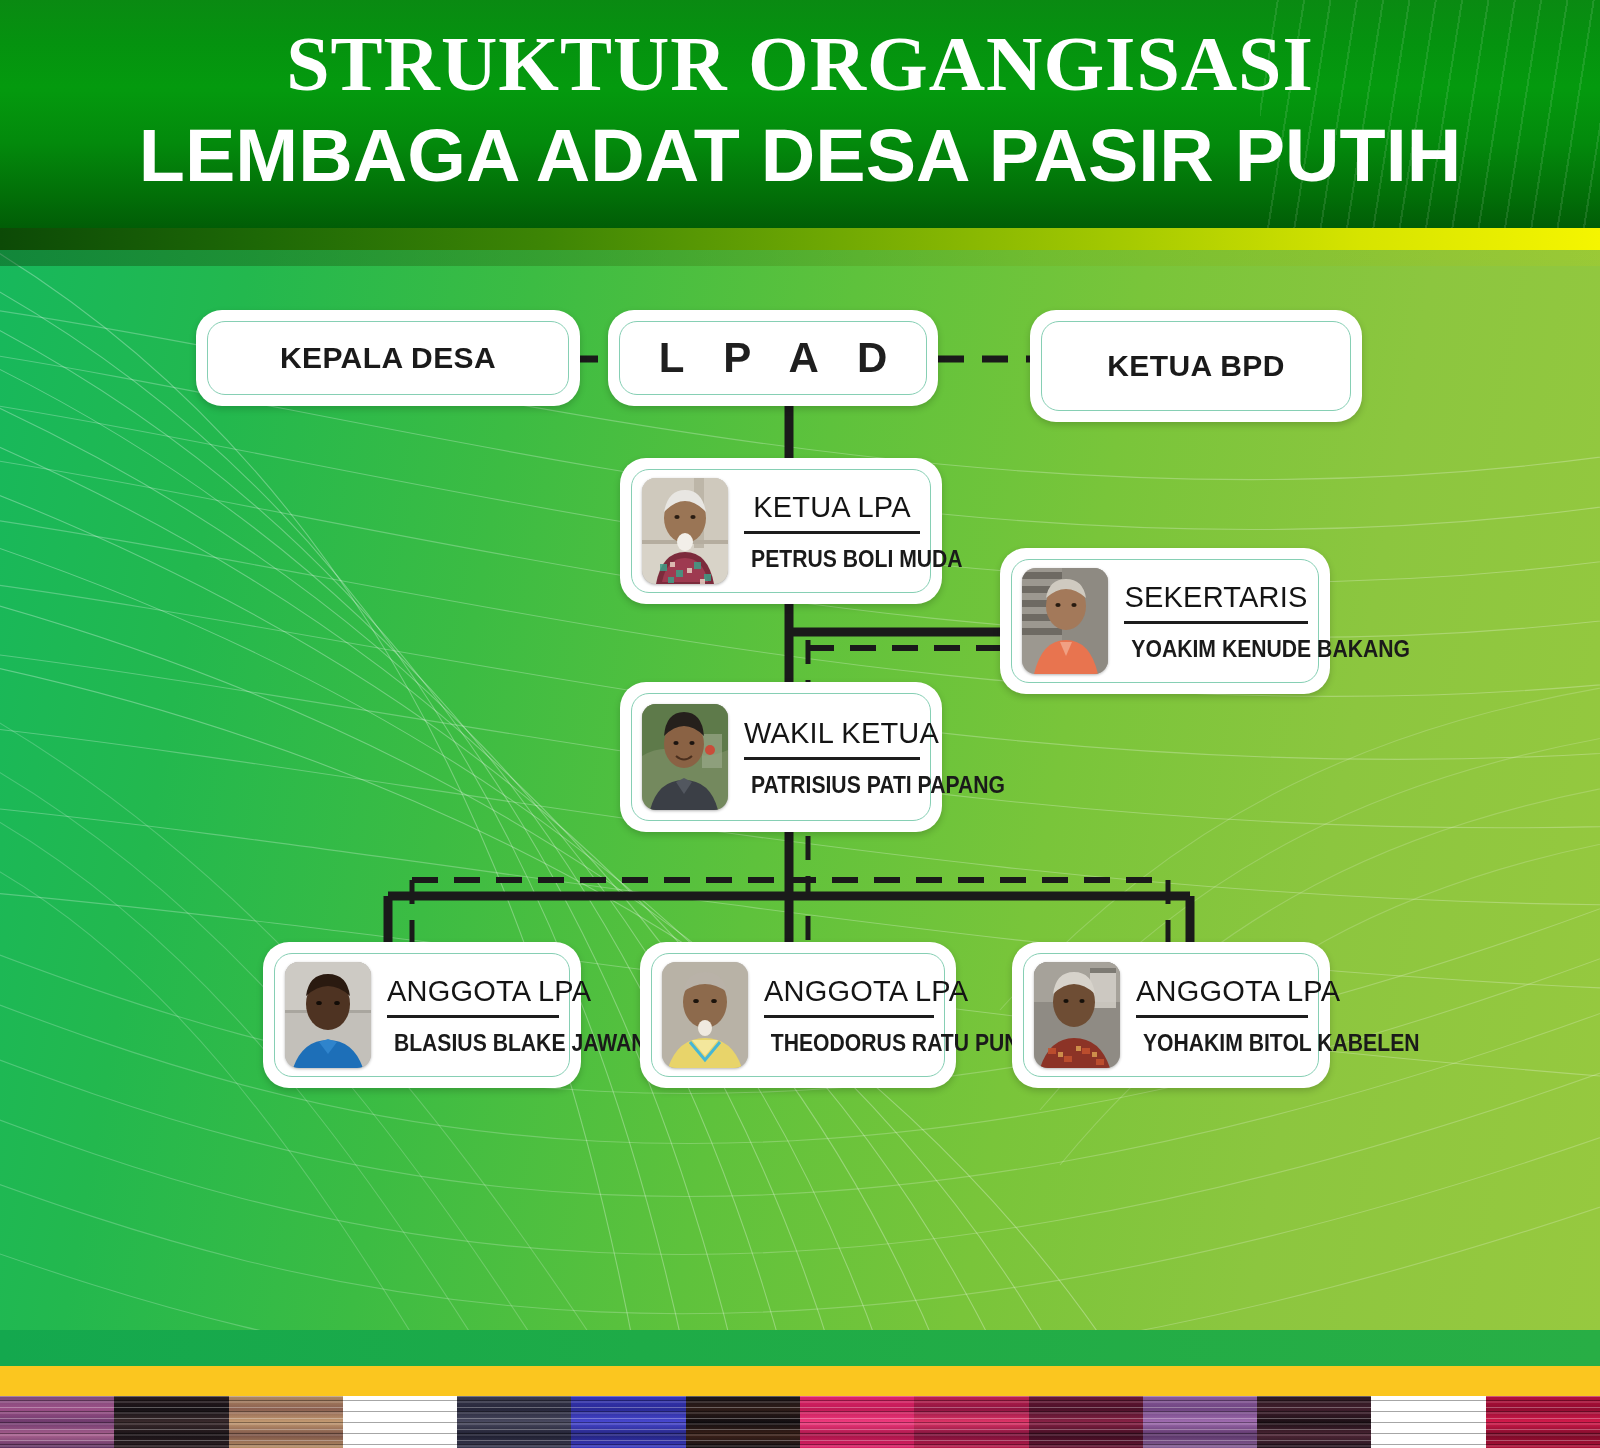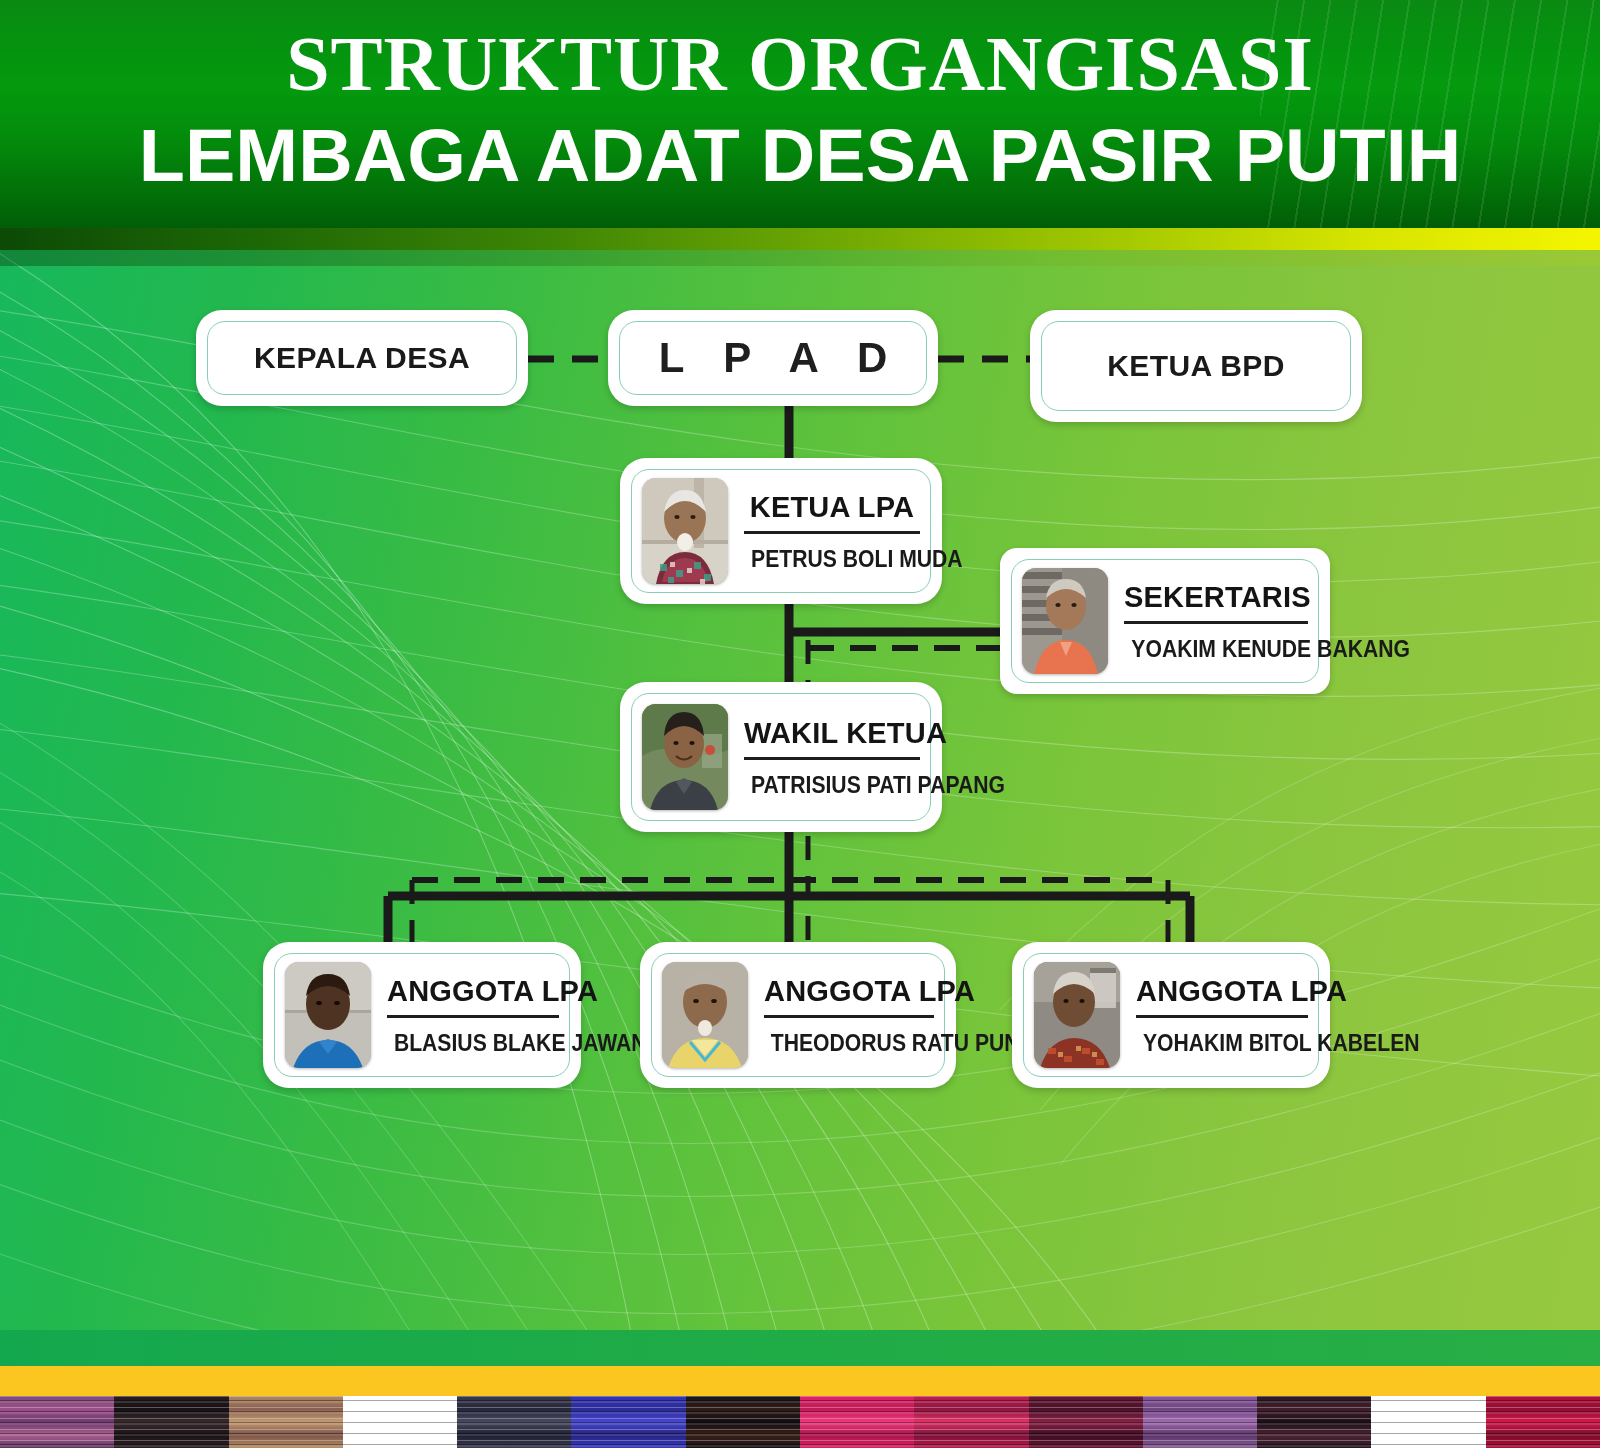--- a/index.html
+++ b/index.html
@@ -236,21 +236,21 @@
 
   .ptext {
     flex: 1 1 auto;
     margin-left: 16px;
     display: flex;
     flex-direction: column;
     justify-content: center;
     min-width: 0;
   }
   .ptitle {
-    font-weight: 700;
+    font-weight: 400;
     font-size: 29px;
     line-height: 34px;
     color: #141414;
     text-align: center;
     white-space: nowrap;
     padding-bottom: 7px;
     letter-spacing: 0.2px;
   }
   .prule {
     height: 3px;
@@ -354,21 +354,21 @@
 
     <line x1="388" y1="896" x2="388" y2="942" stroke="#1a1a1a" stroke-width="9"></line>
     <line x1="412" y1="880" x2="412" y2="960" stroke="#1a1a1a" stroke-width="5" stroke-dasharray="24 16"></line>
 
     <line x1="789" y1="896" x2="789" y2="942" stroke="#1a1a1a" stroke-width="9"></line>
 
     <line x1="1190" y1="896" x2="1190" y2="942" stroke="#1a1a1a" stroke-width="9"></line>
     <line x1="1168" y1="880" x2="1168" y2="960" stroke="#1a1a1a" stroke-width="5" stroke-dasharray="24 16"></line>
   </svg>
 
-  <div class="node" style="left:196px; top:310px; width:332px; height:96px;">
+  <div class="node" style="left:196px; top:310px; width:384px; height:96px;">
     <div class="inner-frame"></div>
     <div class="plain-label">KEPALA DESA</div>
   </div>
 
   <div class="node" style="left:608px; top:310px; width:330px; height:96px;">
     <div class="inner-frame"></div>
     <div class="plain-label lpad-label">L P A D</div>
   </div>
 
   <div class="node" style="left:1030px; top:310px; width:332px; height:112px;">
@@ -407,21 +407,21 @@
         </svg>
       </div>
       <div class="ptext">
         <div class="ptitle">KETUA LPA</div>
         <div class="prule"></div>
         <div class="pname">PETRUS BOLI MUDA</div>
       </div>
     </div>
   </div>
 
-  <div class="node" style="left:1000px; top:548px; width:330px; height:146px;border-radius:17px;">
+  <div class="node" style="left:1000px; top:548px; width:330px; height:146px;">
     <div class="inner-frame"></div>
     <div class="person">
       <div class="photo">
         <svg viewBox="0 0 86 106" preserveAspectRatio="xMidYMid slice">
           <rect x="0" y="0" width="86" height="106" fill="#9c9890"></rect>
           <g fill="#6e6a63">
             <rect x="0" y="4" width="40" height="7"></rect>
             <rect x="0" y="18" width="40" height="7"></rect>
             <rect x="0" y="32" width="40" height="7"></rect>
             <rect x="0" y="46" width="40" height="7"></rect>

